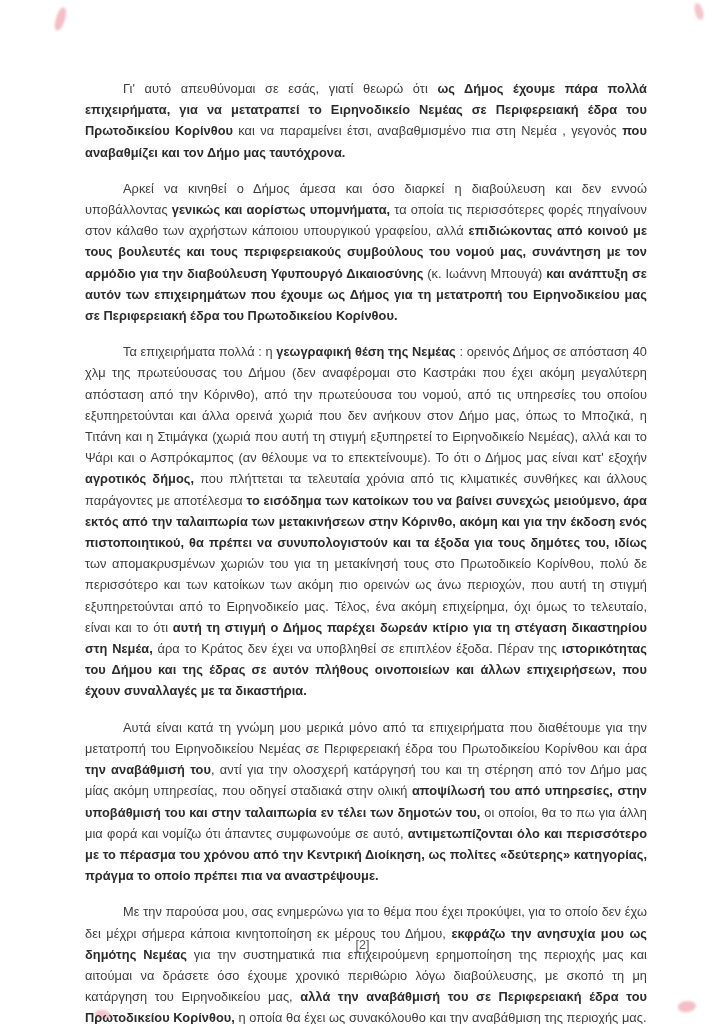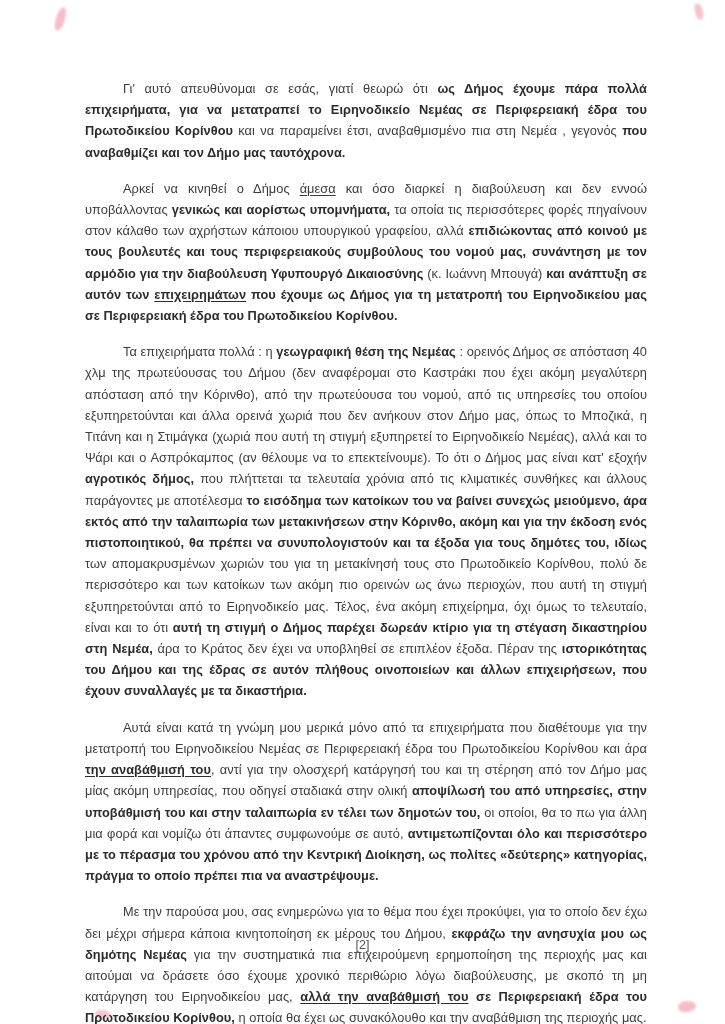--- a/index.html
+++ b/index.html
@@ -22,21 +22,21 @@
     line-height:21.2px;
     text-align:justify;
     letter-spacing:0.05px;
     color:#3c3c3c;
   }
   .para{
     margin:0 0 15px 0;
     text-indent:38px;
   }
   .para .b{font-weight:bold;color:#2c2c2c;}
-  .para .u{text-decoration:underline;text-underline-offset:2px;}
+  .para .u{text-underline-offset:2px;}
   .page-number{
     position:absolute;
     left:0;right:0;
     top:938px;
     text-align:center;
     font-size:12.5px;
     color:#555;
   }
   
   .scan-mark{position:absolute;border-radius:45% 55% 50% 50%;filter:blur(1px);}

